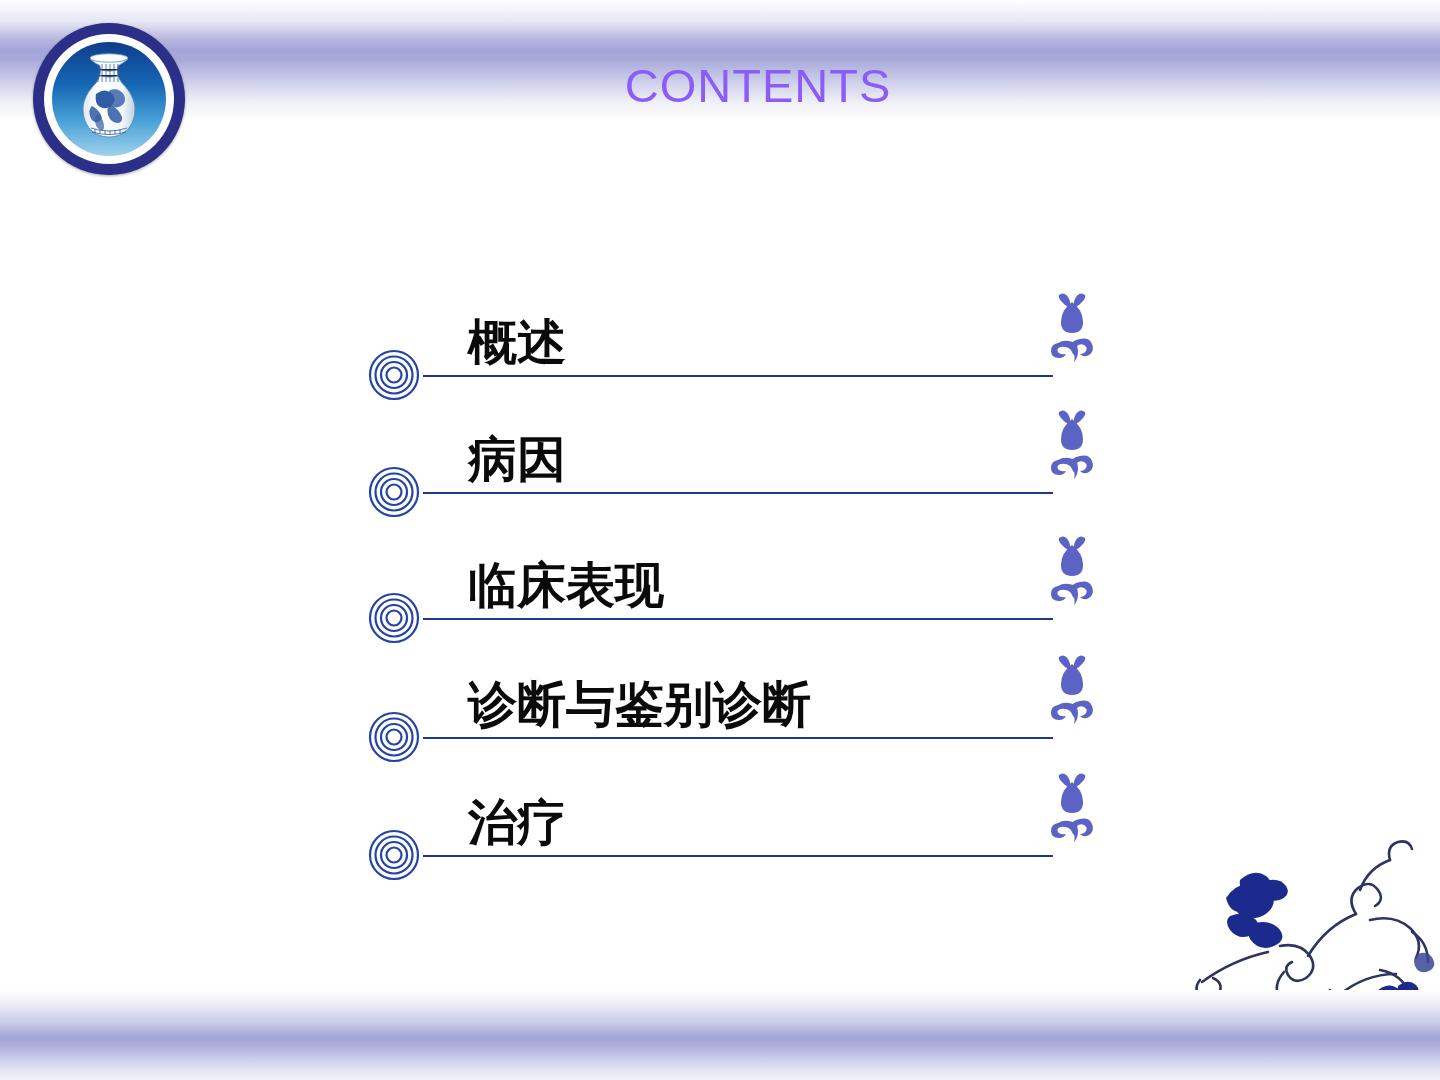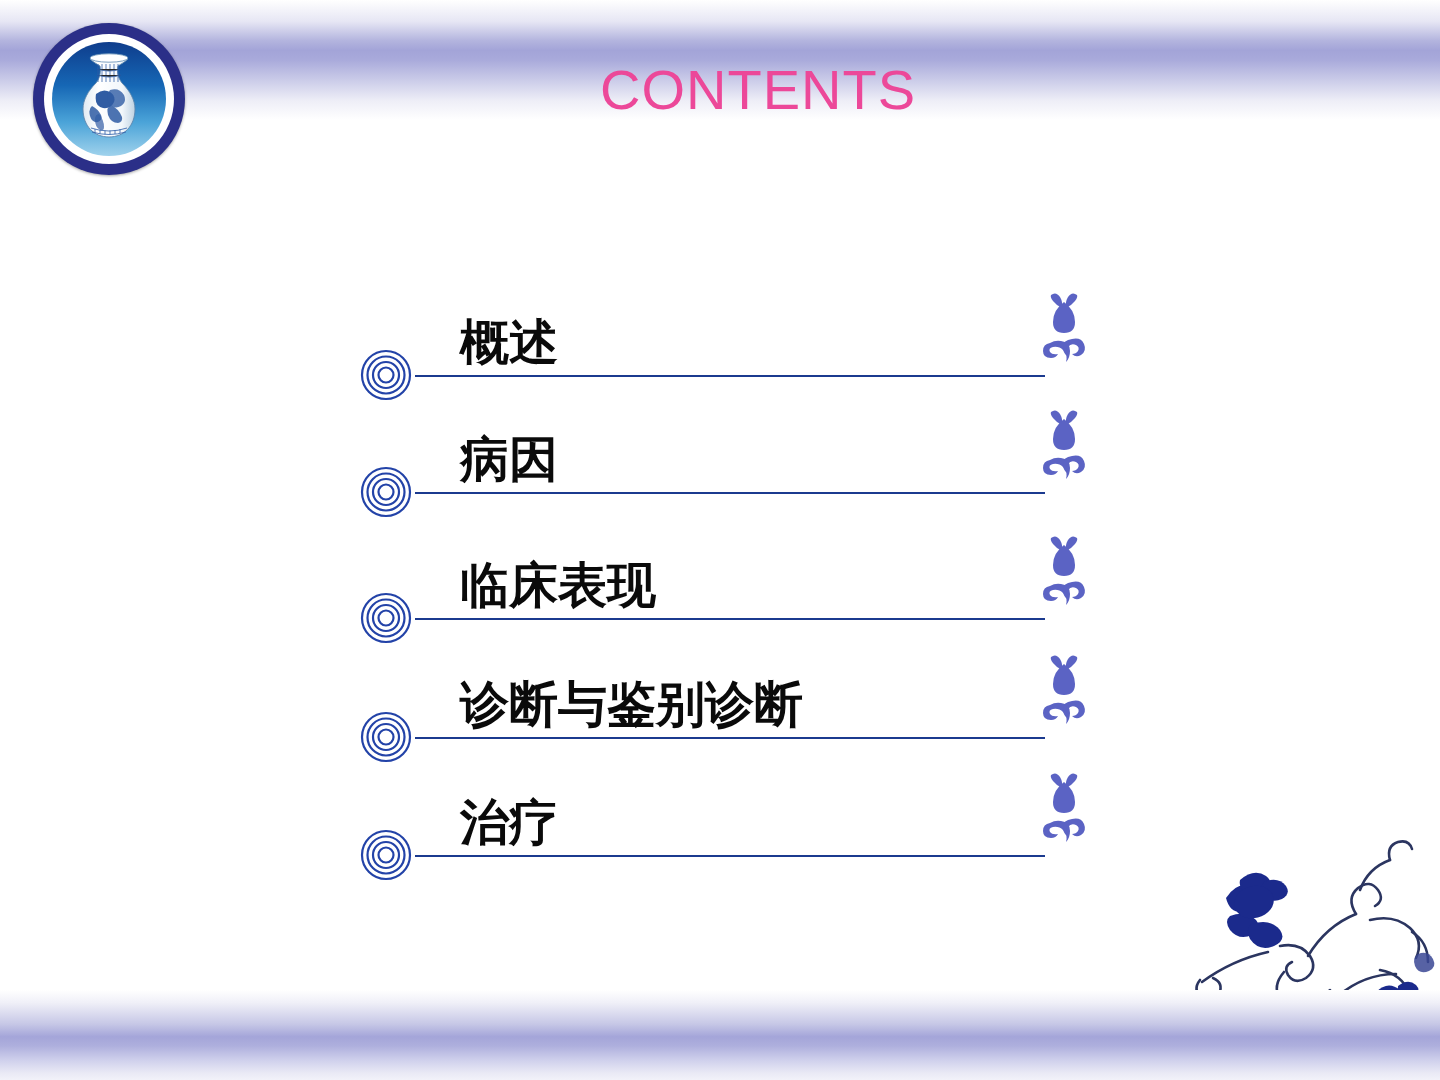--- a/index.html
+++ b/index.html
@@ -57,29 +57,29 @@
     background:linear-gradient(to bottom,#0f3d8c 0%,#1667b5 38%,#4aa3d8 70%,#9fd2ec 100%);
     overflow:hidden;
   }
   .logo svg{position:absolute;left:0;top:0;}
 
   
   .title{
     position:absolute;left:0;top:62px;width:1436px;
     text-align:center;
     font-family:"Liberation Sans",sans-serif;
-    font-size:56px;line-height:1;
+    font-size:47px;line-height:1;
     letter-spacing:1px;
-    color:#ec4899;
+    color:#8b5cf6;
     padding-left:80px;
     box-sizing:border-box;
   }
 
   
-  .list{position:absolute;left:0;top:0;width:1360px;height:1080px;}
+  .list{position:absolute;left:8px;top:0;width:1360px;height:1080px;}
   .row{position:absolute;left:360px;width:740px;height:0;}
 
   .bullet{
     position:absolute;left:0;top:-26px;width:52px;height:52px;
   }
   .rule{
     position:absolute;left:55px;top:0;width:630px;height:0;
     border-top:2px solid #1b3a8f;
   }
   .label{

